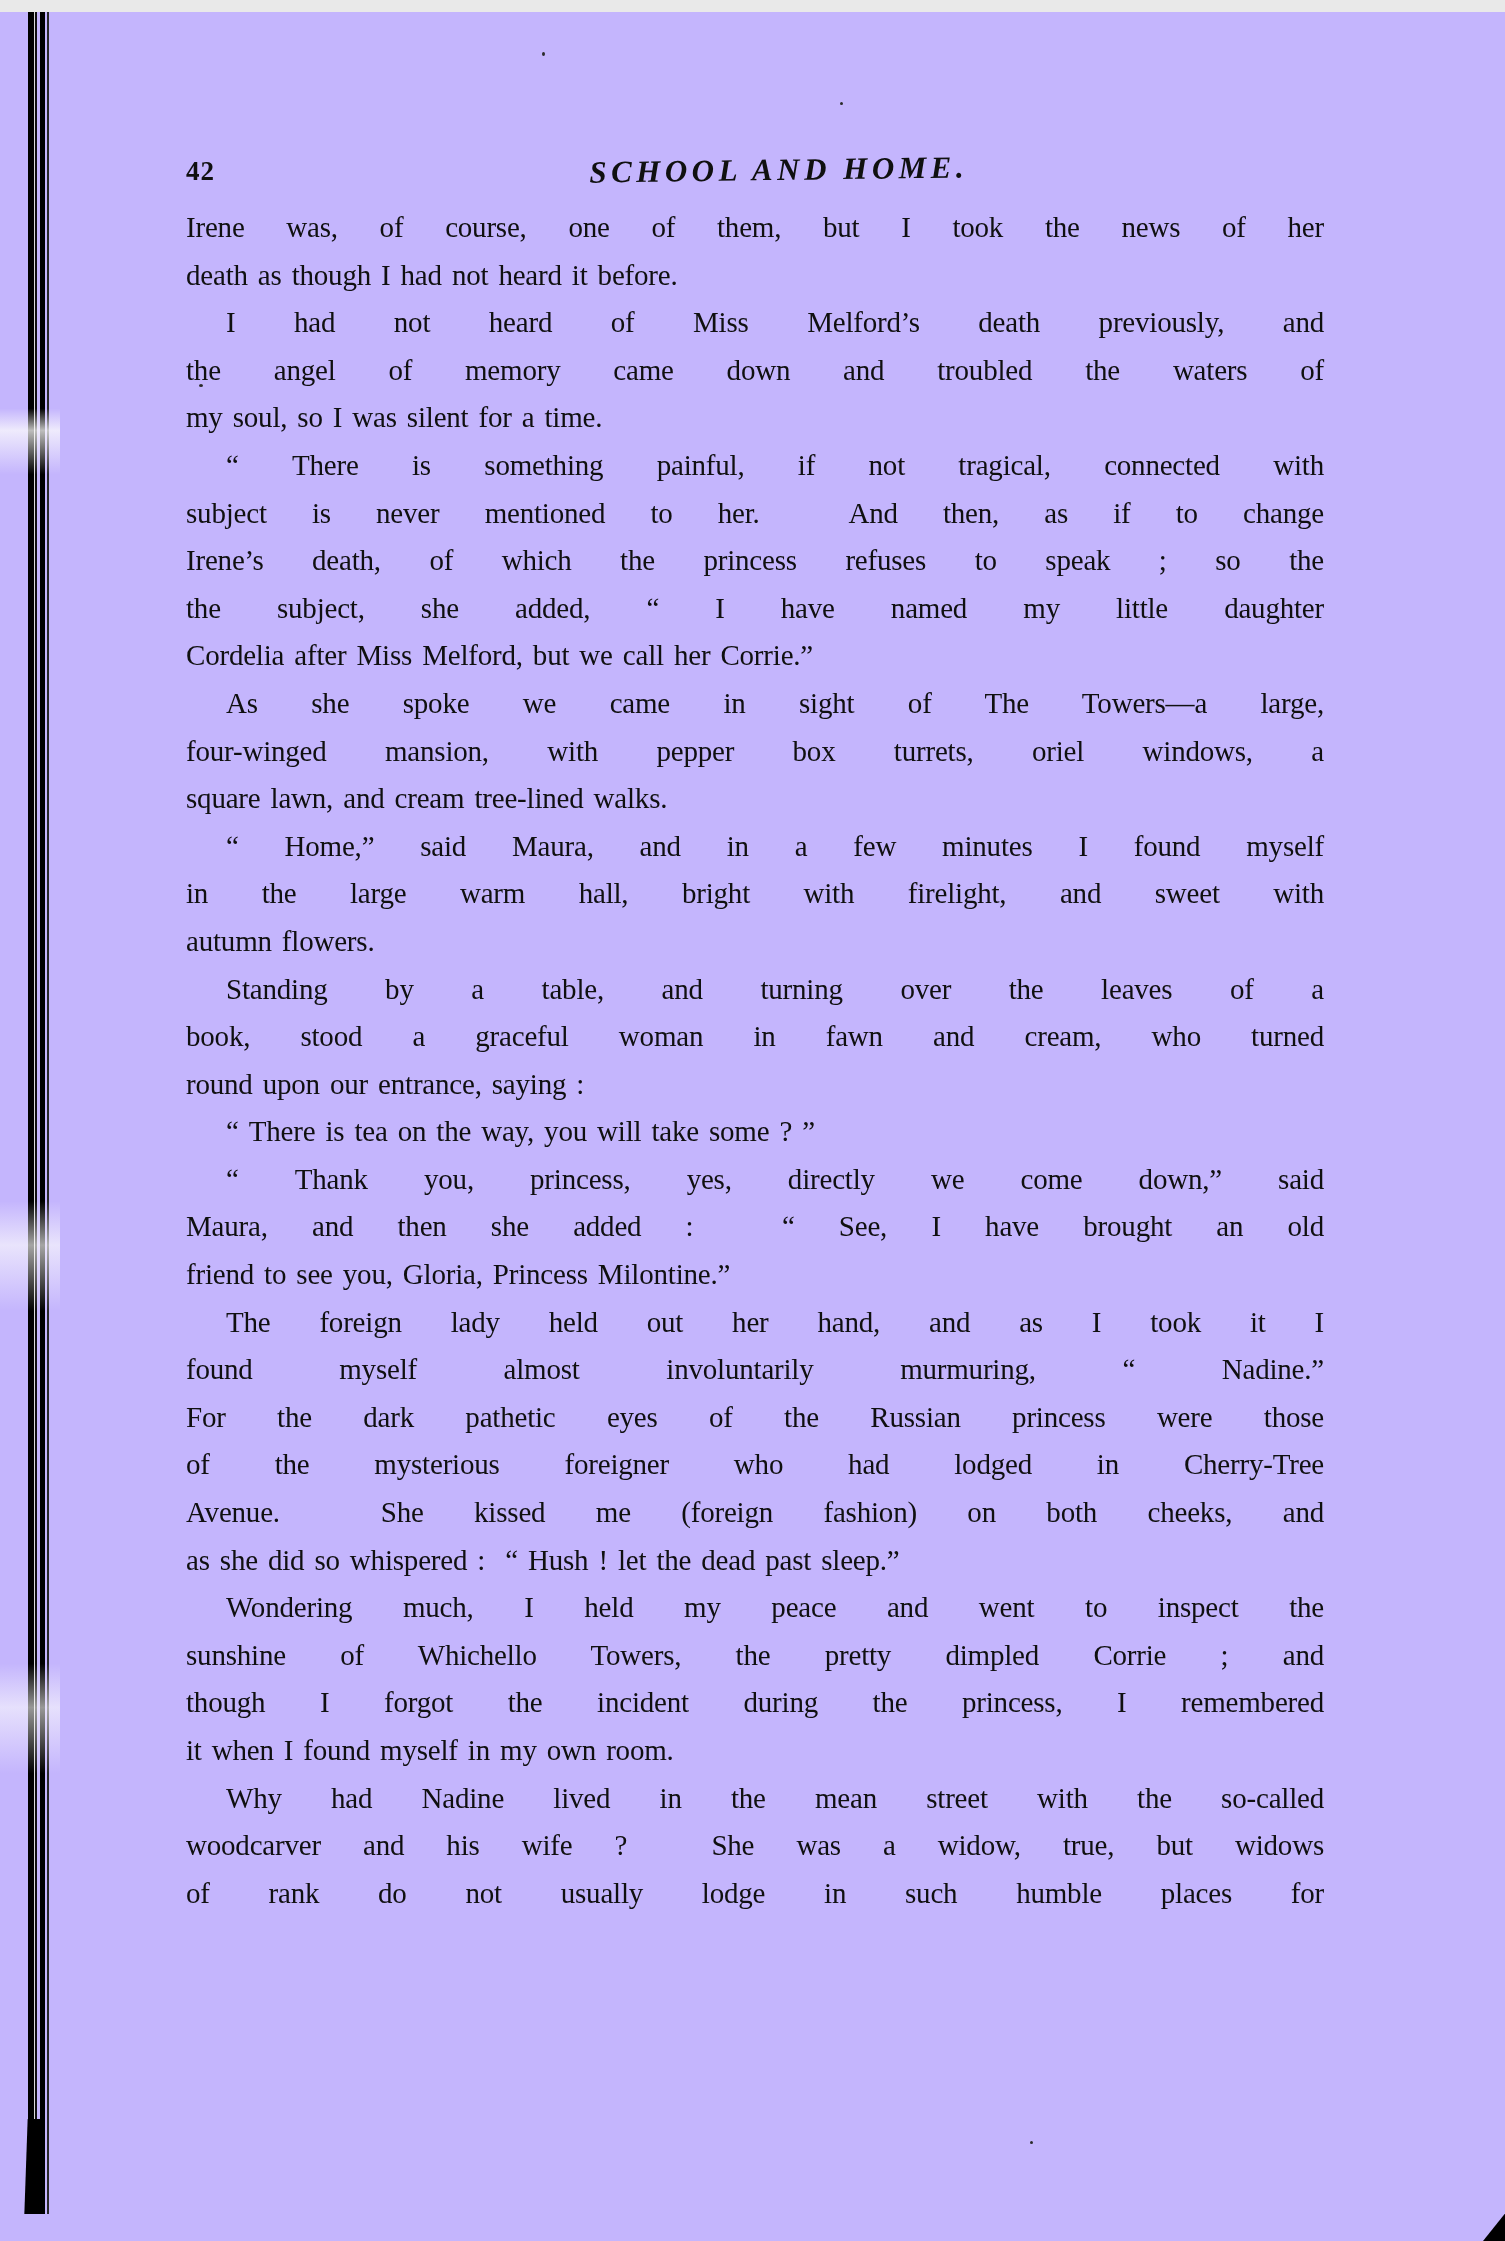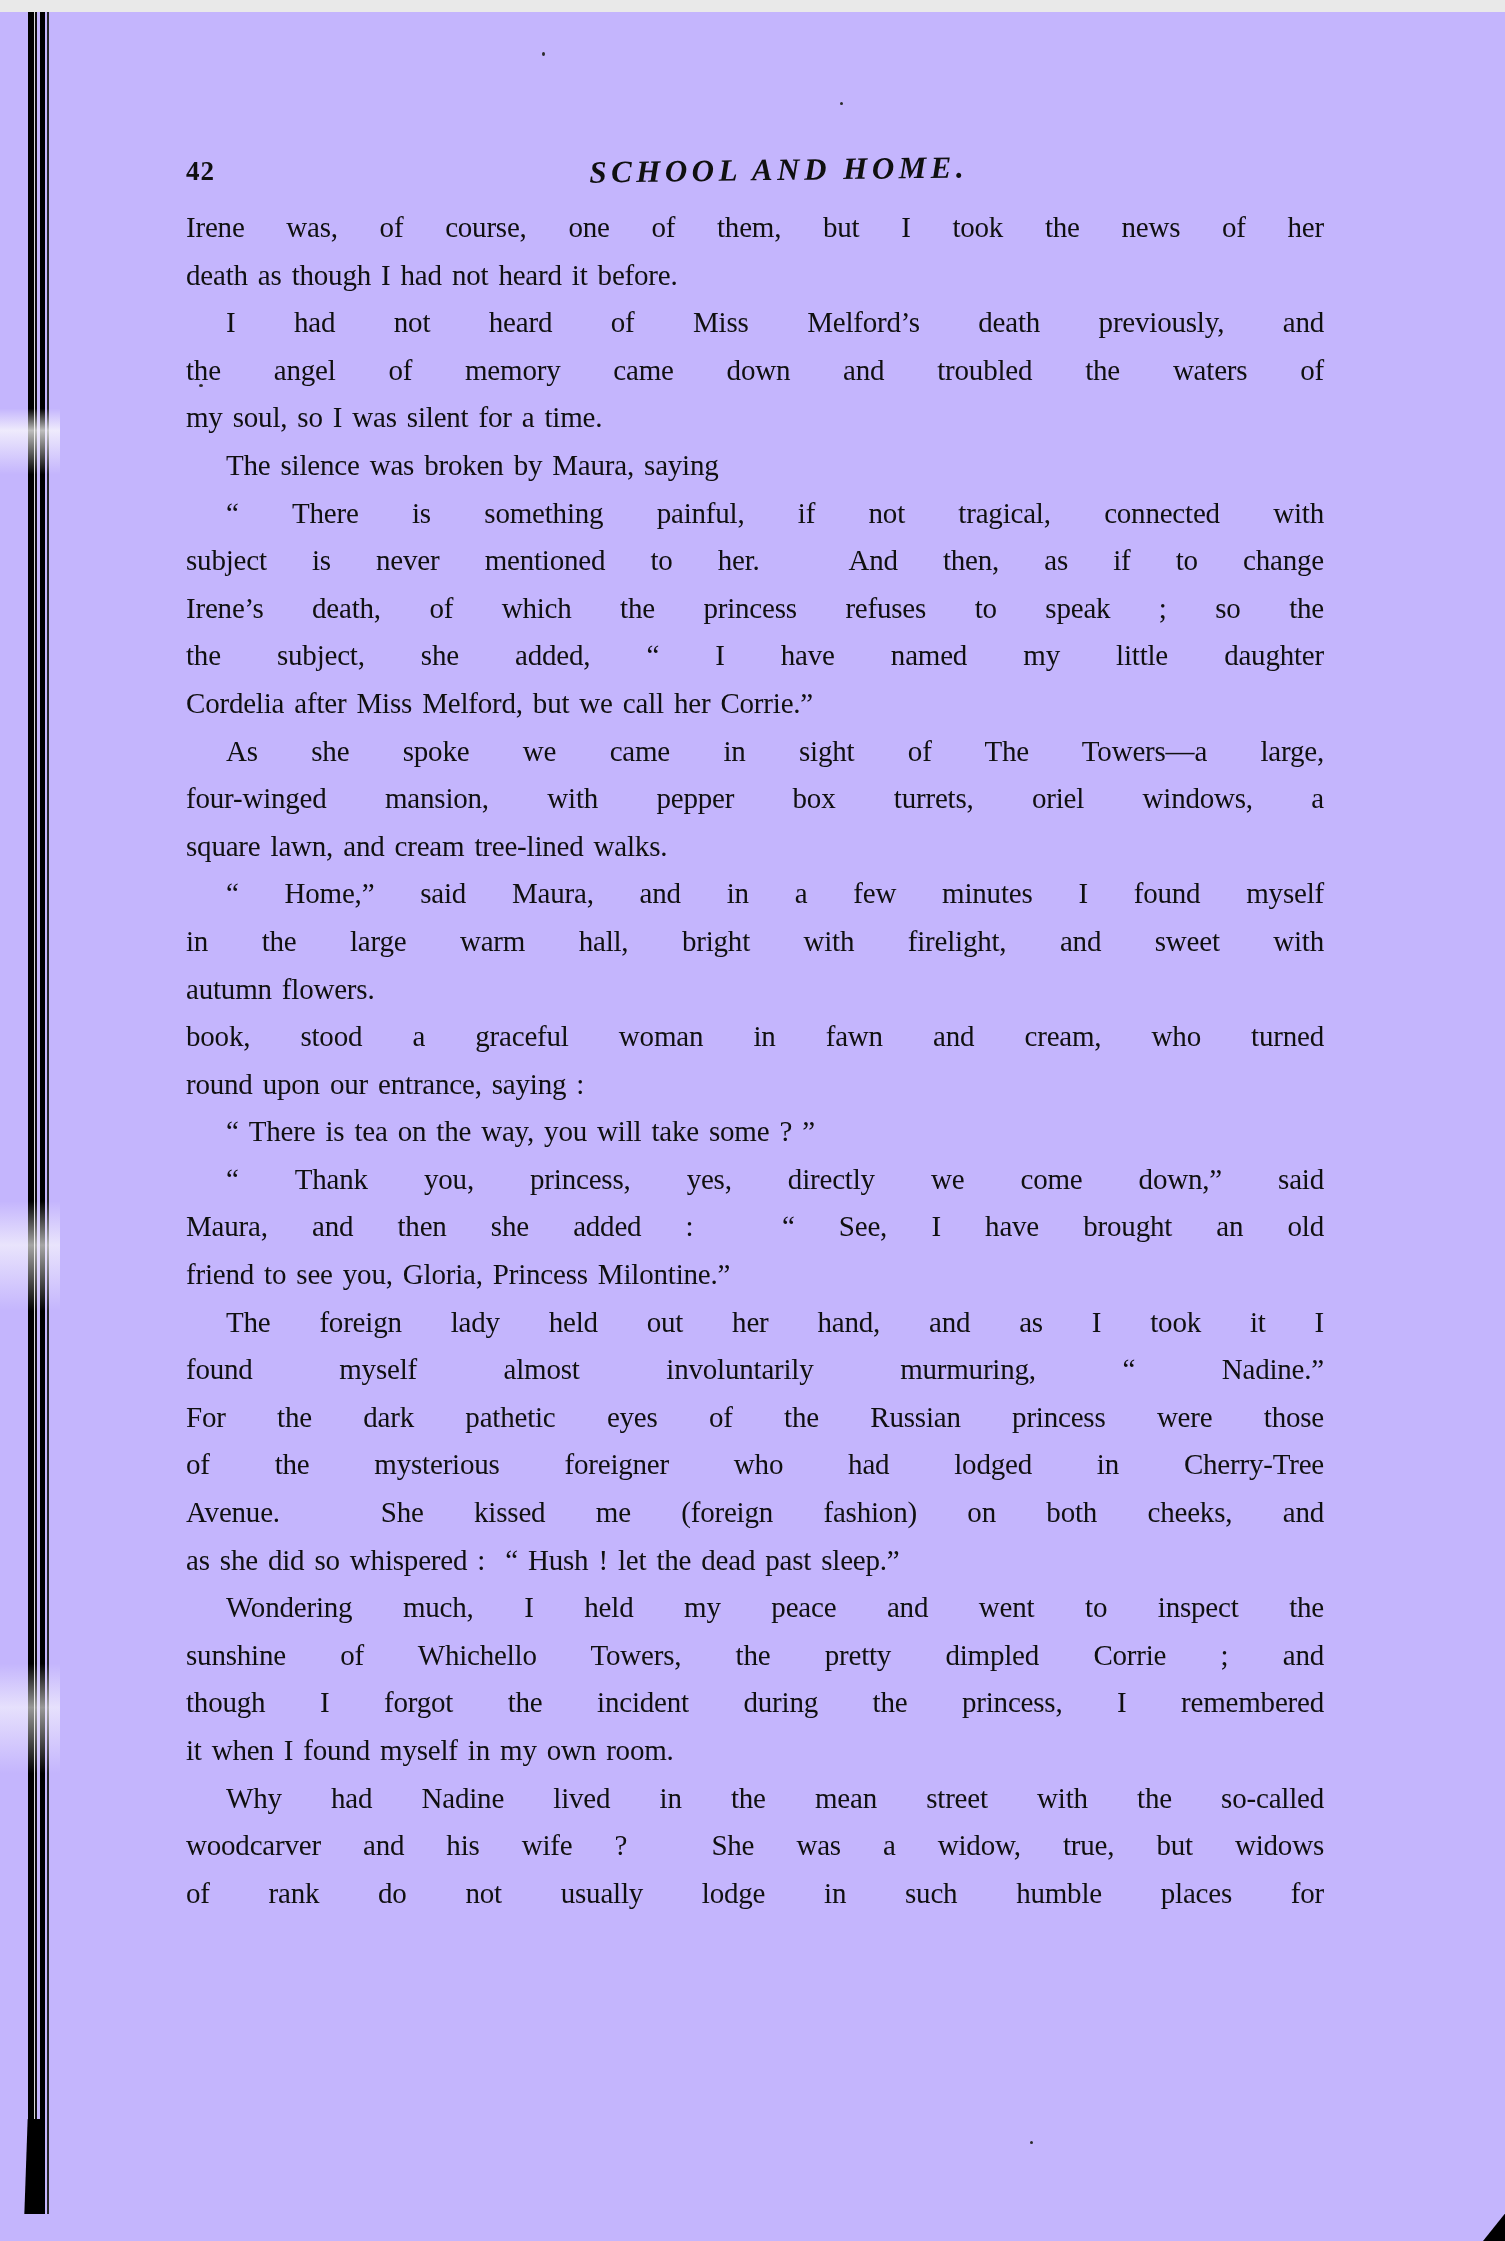--- a/index.html
+++ b/index.html
@@ -115,32 +115,32 @@
     <span class="pagenum">42</span>
     <span class="running-title">SCHOOL AND HOME.</span>
   </div>
 
   <div class="text-block" id="text-block">
       <div class="line">Irene was, of course, one of them, but I took the news of her</div>
       <div class="line end">death as though I had not heard it before.</div>
       <div class="line indent">I had not heard of Miss Melford’s death previously, and</div>
       <div class="line">the angel of memory came down and troubled the waters of</div>
       <div class="line end">my soul, so I was silent for a time.</div>
-      <div class="line indent end">The silence was broken by Maura, saying</div>
       <div class="line indent">“&nbsp;There is something painful, if not tragical, connected with</div>
       <div class="line">subject is never mentioned to her.&nbsp; And then, as if to change</div>
       <div class="line">Irene’s death, of which the princess refuses to speak&nbsp;; so the</div>
       <div class="line">the subject, she added, “&nbsp;I have named my little daughter</div>
       <div class="line end">Cordelia after Miss Melford, but we call her Corrie.”</div>
       <div class="line indent">As she spoke we came in sight of The Towers—a large,</div>
       <div class="line">four-winged mansion, with pepper box turrets, oriel windows, a</div>
       <div class="line end">square lawn, and cream tree-lined walks.</div>
       <div class="line indent">“&nbsp;Home,” said Maura, and in a few minutes I found myself</div>
       <div class="line">in the large warm hall, bright with firelight, and sweet with</div>
       <div class="line end">autumn flowers.</div>
+      <div class="line indent">Standing by a table, and turning over the leaves of a</div>
       <div class="line">book, stood a graceful woman in fawn and cream, who turned</div>
       <div class="line end">round upon our entrance, saying&nbsp;:</div>
       <div class="line indent end">“&nbsp;There is tea on the way, you will take some&nbsp;?&nbsp;”</div>
       <div class="line indent">“&nbsp;Thank you, princess, yes, directly we come down,” said</div>
       <div class="line">Maura, and then she added&nbsp;:&nbsp; “&nbsp;See, I have brought an old</div>
       <div class="line end">friend to see you, Gloria, Princess Milontine.”</div>
       <div class="line indent">The foreign lady held out her hand, and as I took it I</div>
       <div class="line">found myself almost involuntarily murmuring, “&nbsp;Nadine.”</div>
       <div class="line">For the dark pathetic eyes of the Russian princess were those</div>
       <div class="line">of the mysterious foreigner who had lodged in Cherry-Tree</div>

